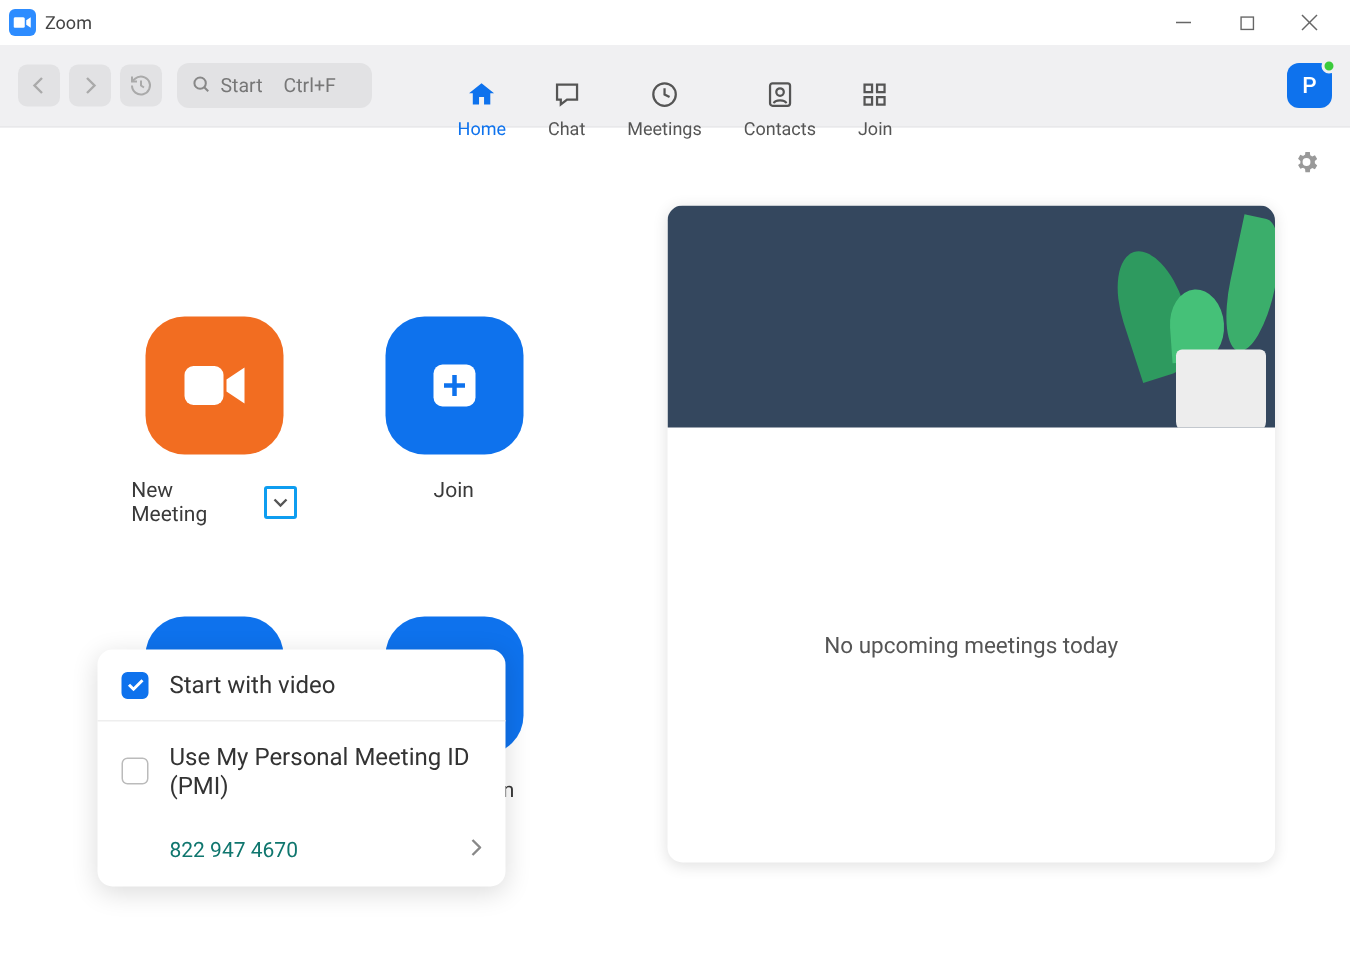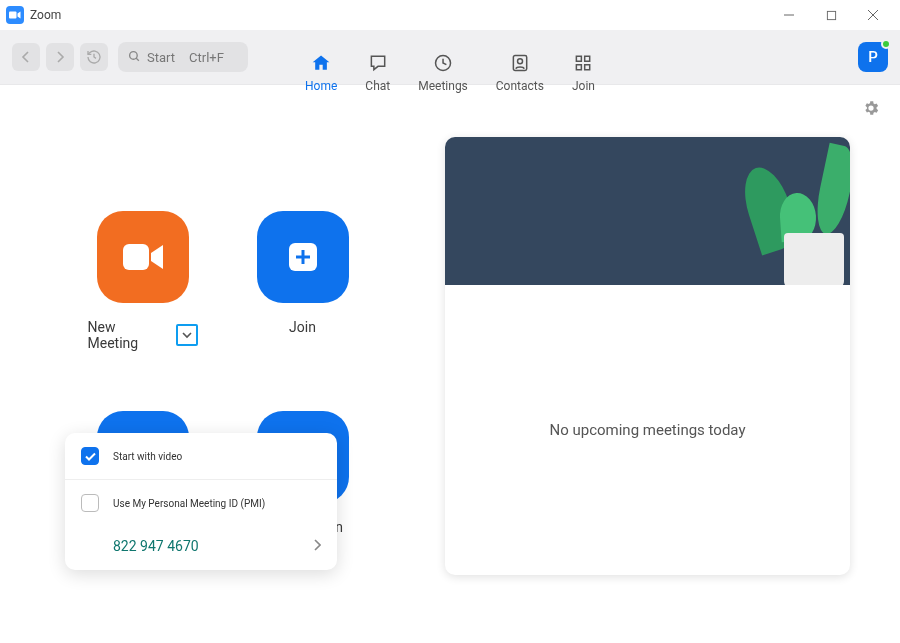--- a/index.html
+++ b/index.html
@@ -38,21 +38,21 @@
     .left-pane { width: 445px; padding-top: 126px; position: relative; }
     .action-grid { display: grid; grid-template-columns: repeat(2, 110px); grid-template-rows: repeat(2, auto); gap: 60px 50px; justify-content: center; }
     .action { display: flex; flex-direction: column; align-items: center; gap: 16px; position: relative; }
     .action-btn { width: 92px; height: 92px; border-radius: 26px; display: flex; align-items: center; justify-content: center; }
     .action-btn.orange { background: #f26d21; }
     .action-btn.blue { background: #0e72ed; }
     .action-label { font-size: 14px; color: #3a3a3a; display: flex; align-items: center; gap: 6px; }
     .chevron-box { width: 22px; height: 22px; border: 2px solid #0e9df0; background: #fff; display: flex; align-items: center; justify-content: center; color: #555; border-radius: 2px; }
     
     .dropdown { position: absolute; top: 348px; left: 65px; width: 272px; background: #fff; border-radius: 10px; box-shadow: 0 4px 18px rgba(0,0,0,0.14); z-index: 10; }
-    .dd-item { padding: 14px 16px; display: flex; align-items: center; gap: 14px; font-size: 10px; color: #333; }
+    .dd-item { padding: 14px 16px; display: flex; align-items: center; gap: 14px; font-size: 16px; color: #333; }
     .dd-item.border { border-bottom: 1px solid #eee; }
     .checkbox { width: 18px; height: 18px; border-radius: 4px; border: 1.5px solid #bbb; display: flex; align-items: center; justify-content: center; flex-shrink: 0; }
     .checkbox.checked { background: #0e72ed; border-color: #0e72ed; }
     .dd-pmi { padding: 12px 16px 16px 48px; display: flex; align-items: center; font-size: 14px; color: #0f766e; }
     
     .right-pane { flex: 1; padding: 52px 50px 50px 0; text-align: center; }
     .card { width: 100%; height: 438px; border-radius: 10px; box-shadow: 0 2px 10px rgba(0,0,0,0.12); overflow: hidden; display: flex; flex-direction: column; }
     .card-banner { height: 148px; background: #34475e; position: relative; overflow: hidden; }
     .plant { position: absolute; right: -4px; bottom: -4px; }
     .plant .pot { width: 60px; height: 56px; background: #ededed; border-radius: 4px 4px 8px 8px; position: absolute; right: 10px; bottom: 0; }

